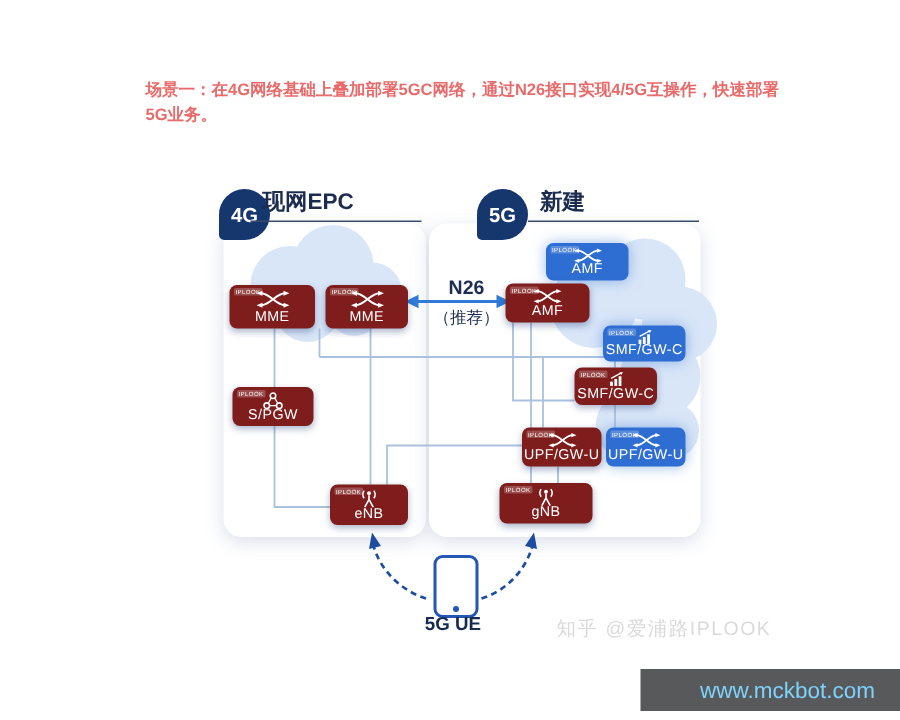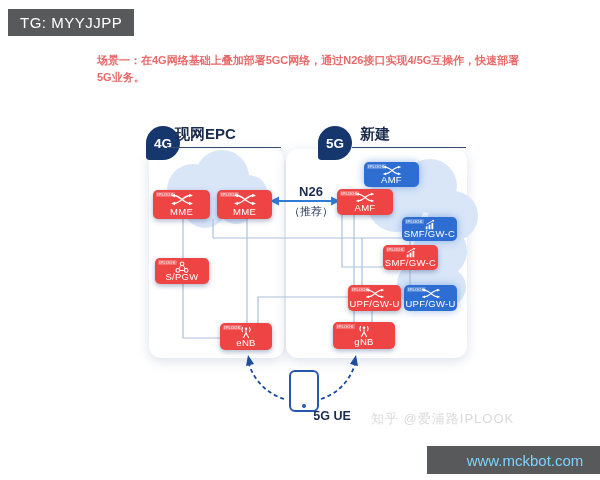--- a/index.html
+++ b/index.html
@@ -32,21 +32,21 @@
           font-size:13.5px;font-weight:bold;}
   .gbadge.b4g{left:146px;top:126px;}
   .gbadge.b5g{left:318px;top:126px;}
   .gtitle{position:absolute;color:#1c2c4e;font-size:15px;font-weight:600;z-index:6;
           border-bottom:1.5px solid #3a4c6b;padding:0 0 3px 8px;}
   .gtitle.t4g{left:167px;top:125px;width:106px;}
   .gtitle.t5g{left:352px;top:125px;width:106px;}
   
   .overlay-svg{position:absolute;left:0;top:0;z-index:3;pointer-events:none;}
   
-  .node{position:absolute;z-index:5;background:#ef4444;border-radius:5px;color:#fff;
+  .node{position:absolute;z-index:5;background:#7f1d1d;border-radius:5px;color:#fff;
         box-shadow:0 2px 5px rgba(20,50,110,.35);}
   .node.light{background:#2e6ed2;box-shadow:0 0 9px rgba(70,130,215,.55);}
   .nlogo{position:absolute;left:3px;top:2px;font-size:4px;line-height:5px;color:#fff;
          background:rgba(255,255,255,.22);padding:0 1px;border-radius:1px;letter-spacing:.3px;}
   .nicon{position:absolute;left:50%;top:3px;transform:translateX(-50%);}
   .nlabel{position:absolute;left:0;right:0;bottom:2px;text-align:center;
           font-size:9.5px;letter-spacing:.3px;}
   .n-mme1{left:153px;top:190px;width:57px;height:29px;}
   .n-mme2{left:217px;top:190px;width:55px;height:29px;}
   .n-amf-back{left:364px;top:162px;width:55px;height:25px;z-index:4;}
@@ -62,21 +62,21 @@
   .n26-label{position:absolute;left:286px;top:184px;width:50px;text-align:center;z-index:6;
              color:#1d2e52;font-size:13px;font-weight:600;}
   .n26-note{position:absolute;left:280px;top:204px;width:62px;text-align:center;z-index:6;
             color:#1d2e52;font-size:11px;}
   
   .phone{position:absolute;left:289px;top:370px;width:26px;height:38px;z-index:6;
          border:2.5px solid #2456b4;border-radius:6px;background:#fff;}
   .phone::after{content:"";position:absolute;left:50%;bottom:2px;transform:translateX(-50%);
                 width:4px;height:4px;border-radius:50%;background:#2456b4;}
   .ue-label{position:absolute;left:277px;top:409px;width:50px;text-align:center;z-index:6;
-            color:#162a52;font-size:12.5px;font-weight:700;margin-left:30px;}
+            color:#162a52;font-size:12.5px;font-weight:700;}
 </style>
 </head>
 <body>
 
 <div class="stage">
 
   <div class="scenario">场景一：在4G网络基础上叠加部署5GC网络，通过N26接口实现4/5G互操作，快速部署5G业务。</div>
 
 
   <div class="panel left"></div>
@@ -262,16 +262,15 @@
       <path d="M8,4.5 V9 M5,13 L8,7.5 L11,13" stroke="#fff" stroke-width="1.2" fill="none"></path>
       <path d="M4.5,1.2 Q2.6,3.9 4.5,6.6 M11.5,1.2 Q13.4,3.9 11.5,6.6" stroke="#fff" stroke-width="1.1" fill="none"></path>
     </svg>
     <span class="nlabel">gNB</span>
   </div>
 
   <div class="phone"></div>
   <div class="ue-label">5G UE</div>
 
   <div class="watermark">知乎 @爱浦路IPLOOK</div>
-  <div class="tg-badge">TG: MYYJJPP</div>
   <div class="site-badge">www.mckbot.com</div>
 
 </div>
 
 </body></html>

